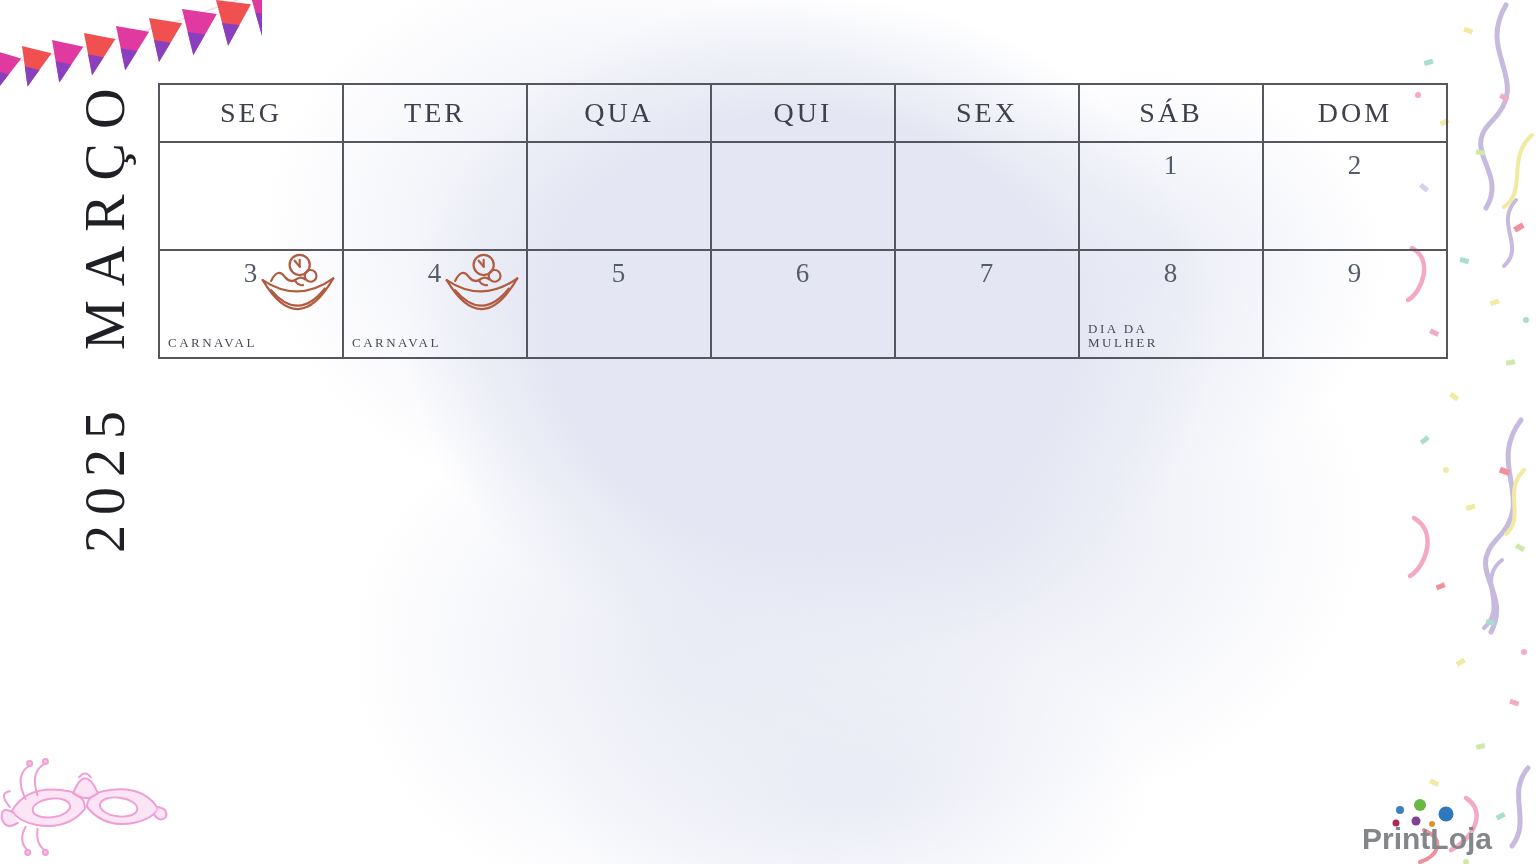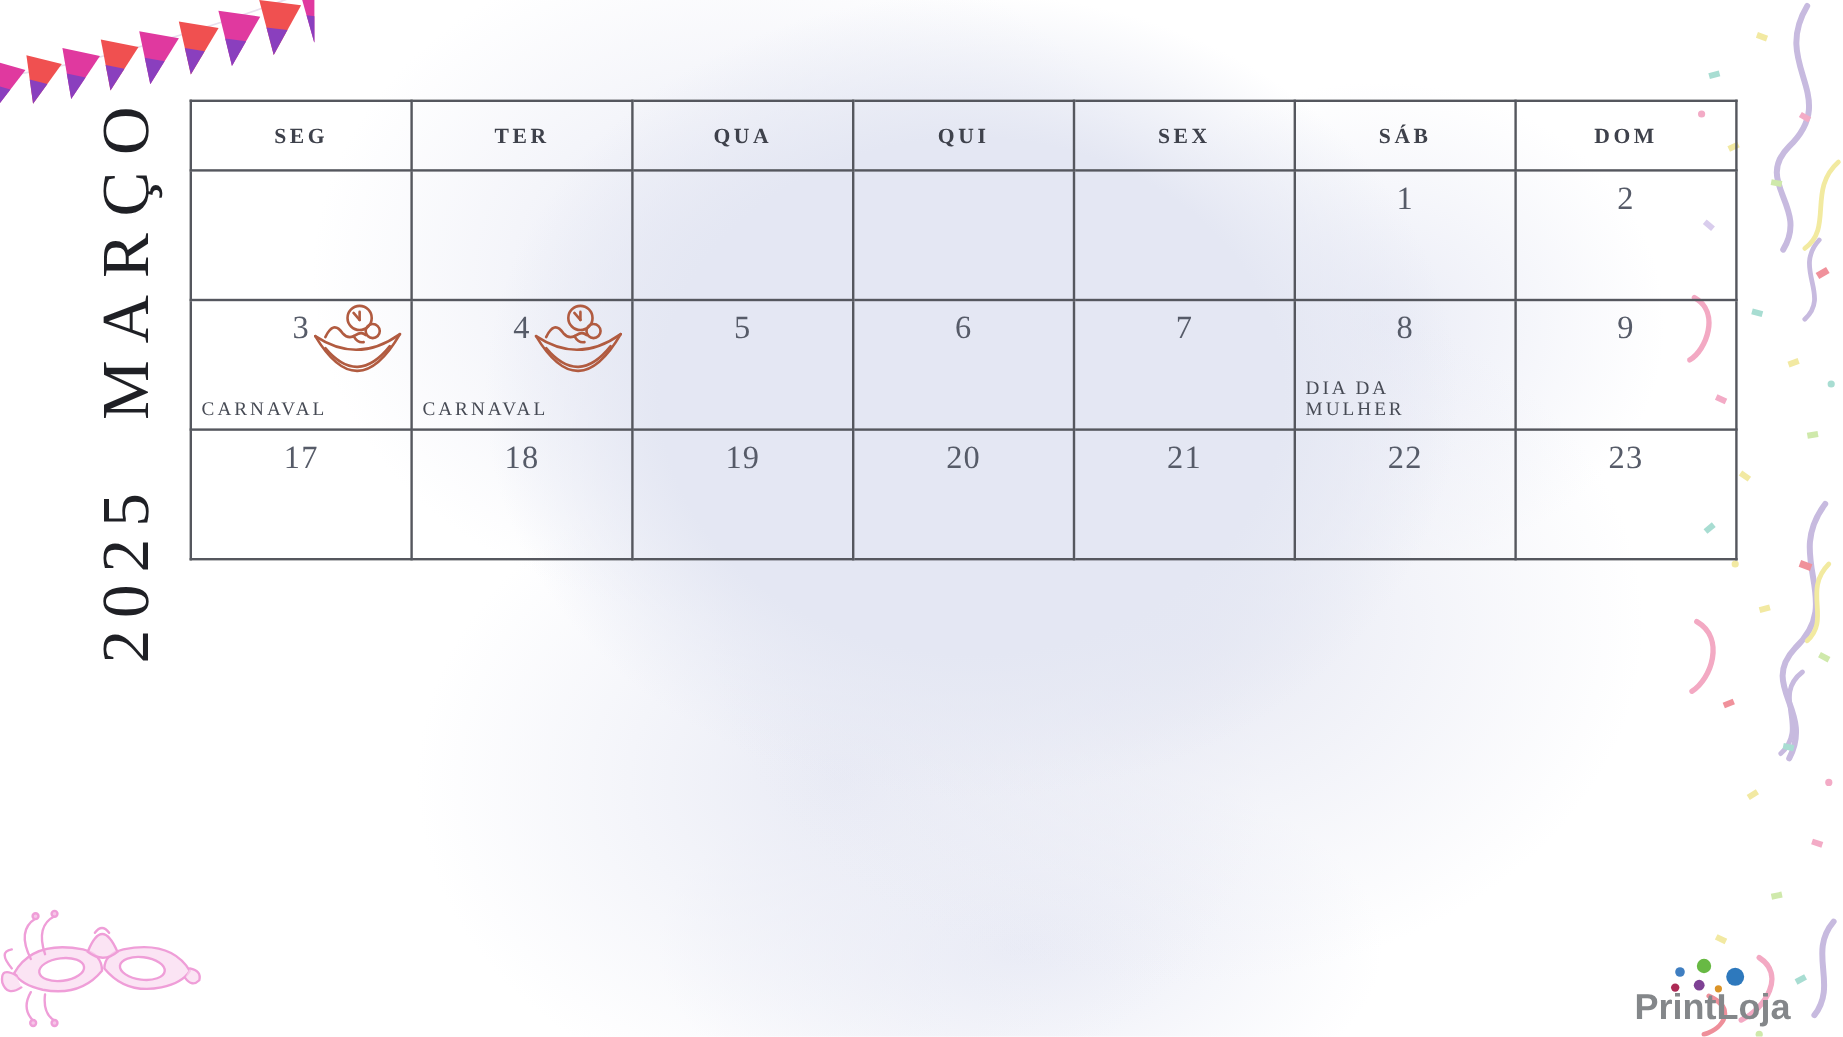--- a/index.html
+++ b/index.html
@@ -27,32 +27,32 @@
   }
   .month-title{left:-30px;top:180px;width:270px;height:70px;font-size:56px;letter-spacing:14px;line-height:70px;}
   .year-title{left:8px;top:442px;width:194px;height:70px;font-size:56px;letter-spacing:10px;line-height:70px;}
   
   table.cal{
     position:absolute;left:158px;top:83px;width:1290px;
     border-collapse:collapse;table-layout:fixed;
   }
   table.cal th, table.cal td{border:2px solid #55575e;padding:0;}
   table.cal th{
-    height:56px;font-weight:700;font-size:18px;letter-spacing:3px;
+    height:56px;font-weight:400;font-size:28px;letter-spacing:3px;
     color:#3e414b;text-align:center;vertical-align:middle;
   }
   table.cal td{
     height:106px;position:relative;vertical-align:top;text-align:center;
   }
   .num{
     display:block;margin-top:7px;font-size:27px;letter-spacing:1px;color:#565b68;
   }
   .event-label{
     position:absolute;left:8px;bottom:6px;text-align:left;
-    font-size:16px;letter-spacing:2.5px;line-height:1.12;color:#474b55;
+    font-size:13px;letter-spacing:2.5px;line-height:1.12;color:#474b55;
     max-width:100px;
   }
   .hammock{position:absolute;left:96px;top:0;width:84px;height:80px;}
   
   .bunting{position:absolute;left:0;top:-6px;width:262px;height:118px;}
   .confetti{position:absolute;right:0;top:0;width:130px;height:864px;}
   .mask{position:absolute;left:-4px;bottom:-6px;width:178px;height:126px;}
   .logo{position:absolute;right:26px;bottom:6px;width:152px;height:62px;cursor:pointer;}
 </style>
 </head>
@@ -228,43 +228,20 @@
           <span class="num">7</span>
         </td>
       <td>
         <span class="num">8</span>
         <span class="event-label">DIA DA MULHER</span>
       </td>
       <td>
           <span class="num">9</span>
         </td>
     </tr>
-    <tr>
-      <td>
-          <span class="num">17</span>
-        </td>
-      <td>
-          <span class="num">18</span>
-        </td>
-      <td>
-          <span class="num">19</span>
-        </td>
-      <td>
-          <span class="num">20</span>
-        </td>
-      <td>
-          <span class="num">21</span>
-        </td>
-      <td>
-          <span class="num">22</span>
-        </td>
-      <td>
-          <span class="num">23</span>
-        </td>
-    </tr>
   </tbody>
 </table>
 
 <svg class="mask" viewBox="0 0 180 120">
   <g stroke="#ef9ed8" stroke-width="2" fill="rgba(250,216,240,0.7)" stroke-linecap="round">
     <path d="M16,64 Q32,36 74,44 Q90,48 90,62 Q72,84 40,78 Q22,74 16,64 Z"></path>
     <path d="M164,62 Q148,36 108,44 Q92,48 92,60 Q110,82 140,76 Q158,72 164,62 Z"></path>
     <path d="M78,46 Q90,16 103,46 Q91,56 78,46 Z"></path>
     <path d="M84,30 Q90,22 96,30" fill="none"></path>
     <ellipse cx="56" cy="61" rx="19" ry="9.5" fill="#ffffff" transform="rotate(-7 56 61)"></ellipse>

